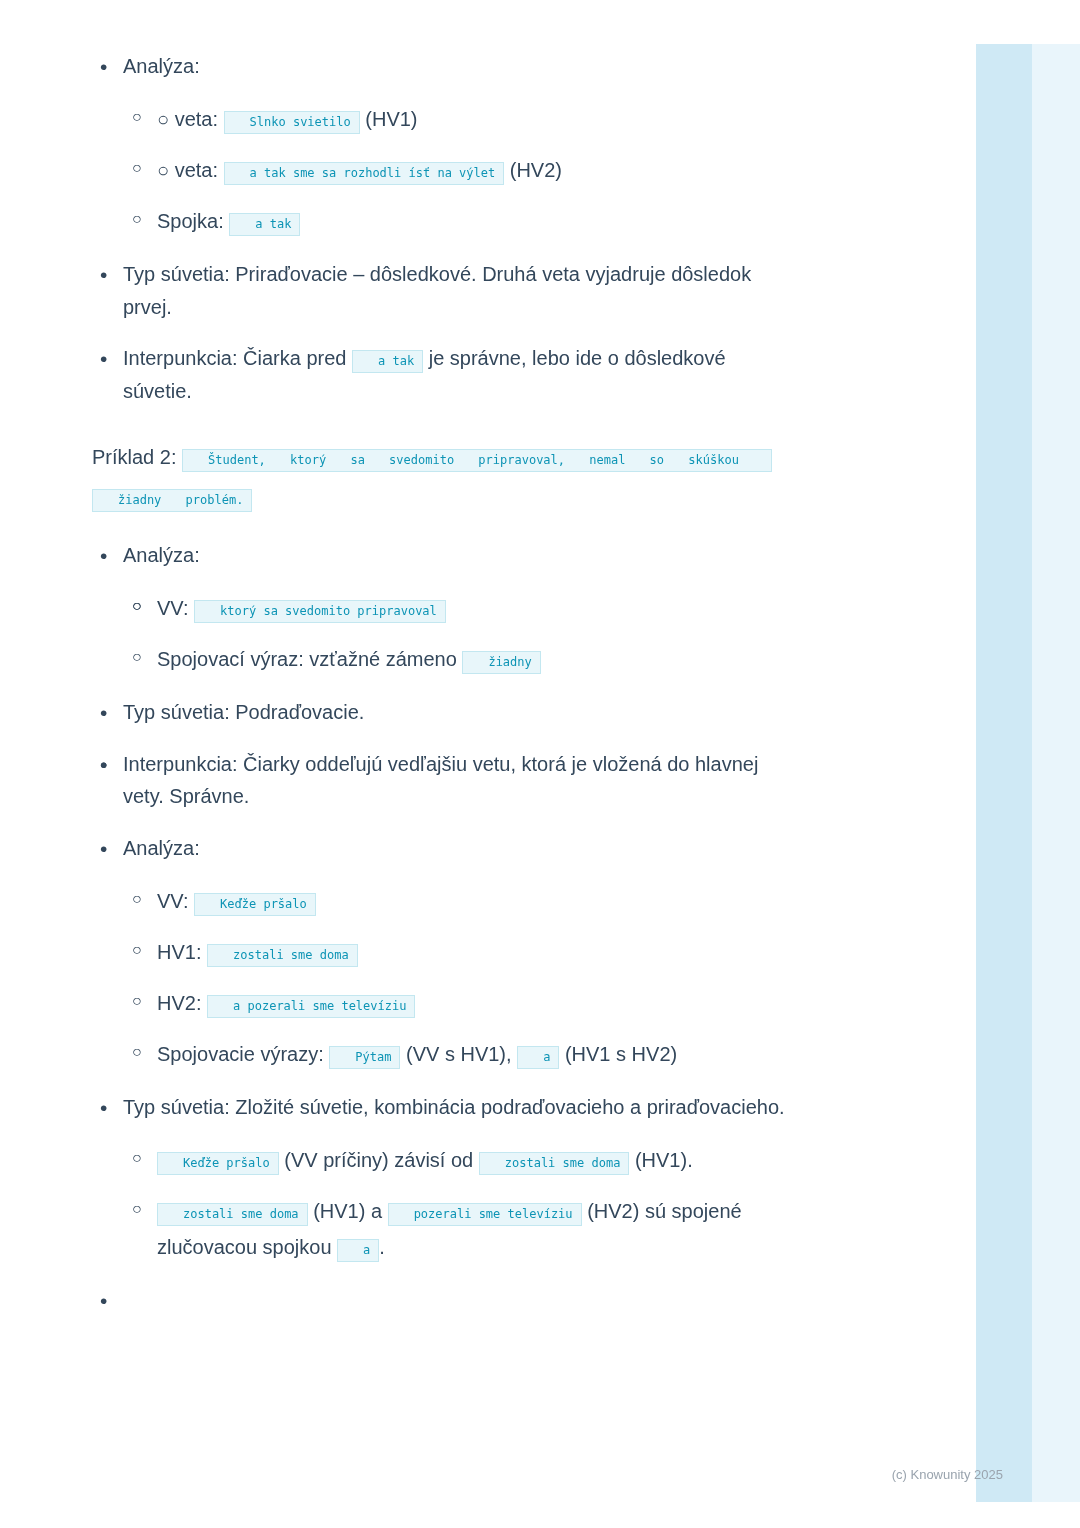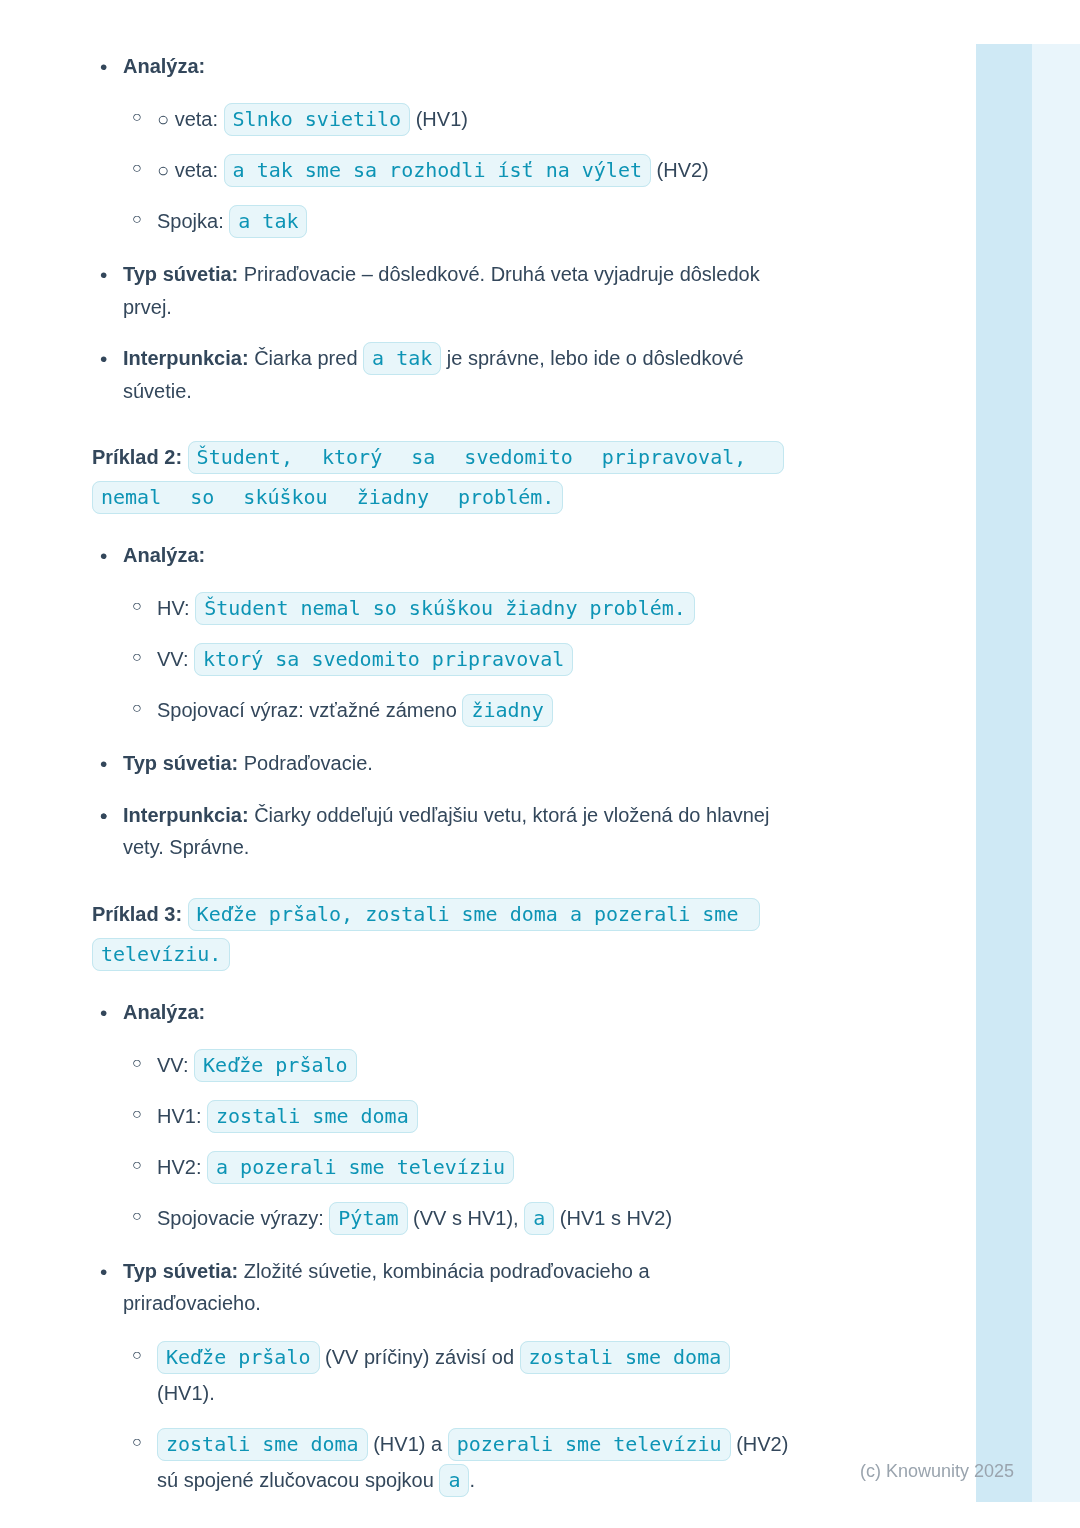--- a/index.html
+++ b/index.html
@@ -32,67 +32,66 @@
 
   .li { position: relative; margin: 19px 0; }
   .li.l1 { padding-left: 31px; }
   .li.l2 { padding-left: 65px; margin: 15px 0; line-height: 1.8; }
   .li .marker { position: absolute; top: 0; }
   .li.l1 > .marker { left: 8px; font-size: 21px; }
   .li.l2 > .marker { left: 40px; font-size: 16px; top: 2px; }
 
   .hline { margin: 30px 0 22px; line-height: 2.0; }
 
-  strong { font-weight: 700; color: var(--body-text, #33475b); text-align: center; }
+  strong { font-weight: 400; color: var(--body-text, #33475b); text-align: center; }
   em { font-style: italic; }
 
   .chip {
     font-family: "DejaVu Sans Mono", monospace;
-    font-size: 20px;
+    font-size: 12px;
     color: var(--code-text, #0d94b5);
     background: var(--code-bg, #e8f6fa);
     border: 1px solid var(--code-border, #c3e7f0);
-    border-radius: 8px;
-    padding: 3px 8px 4px 8px;
+    border-radius: 0;
+    padding: 3px 8px 4px 25px;
     white-space: pre-wrap;
     -webkit-box-decoration-break: clone;
     box-decoration-break: clone;
   }
   .chip.wide { word-spacing: 17px; }
 
   .footer {
-    position: absolute; right: 66px; bottom: 46px;
-    font-size: 18px;
+    position: absolute; right: 77px; bottom: 46px;
+    font-size: 13px;
     color: var(--footer-text, #9aa4ae);
     z-index: 5;
   }
 </style>
 </head>
 <body>
 
 <div class="page">
   <div class="stripe-inner"></div>
   <div class="stripe-outer"></div>
 
   <div class="content">
       <div class="li l1"><span class="marker">•</span><span><strong>Analýza:</strong></span></div>
       <div class="li l2"><span class="marker">○</span><span><span>○ veta: </span><code class="chip">Slnko svietilo</code><span> (HV1)</span></span></div>
       <div class="li l2"><span class="marker">○</span><span><span>○ veta: </span><code class="chip">a tak sme sa rozhodli ísť na výlet</code><span> (HV2)</span></span></div>
       <div class="li l2"><span class="marker">○</span><span><span>Spojka: </span><code class="chip">a tak</code></span></div>
       <div class="li l1"><span class="marker">•</span><span><strong>Typ súvetia:</strong><span> Priraďovacie – dôsledkové. Druhá veta vyjadruje dôsledok prvej.</span></span></div>
       <div class="li l1"><span class="marker">•</span><span><strong>Interpunkcia:</strong><span> Čiarka pred </span><code class="chip">a tak</code><span> je správne, lebo ide o dôsledkové súvetie.</span></span></div>
       <div class="hline"><span><strong>Príklad 2: </strong><code class="chip wide">Študent, ktorý sa svedomito pripravoval, nemal so skúškou žiadny problém.</code></span></div>
       <div class="li l1"><span class="marker">•</span><span><strong>Analýza:</strong></span></div>
-      <div class="li l2"><span class="marker">○</span><span><span>HV: </span><code class="chip">Študent nemal so skúškou žiadny problém.</code></span></div>
+      <div class="li l2"><span class="marker">○</span></div>
       <div class="li l2"><span class="marker">○</span><span><span>VV: </span><code class="chip">ktorý sa svedomito pripravoval</code></span></div>
       <div class="li l2"><span class="marker">○</span><span><span>Spojovací výraz: vzťažné zámeno </span><code class="chip">žiadny</code></span></div>
       <div class="li l1"><span class="marker">•</span><span><strong>Typ súvetia:</strong><span> Podraďovacie.</span></span></div>
       <div class="li l1"><span class="marker">•</span></div>
       <div class="li l1"><span class="marker">•</span><span><strong>Interpunkcia:</strong><span> Čiarky oddeľujú vedľajšiu vetu, ktorá je vložená do hlavnej vety. Správne.</span></span></div>
-      <div class="hline"><span><strong>Príklad 3: </strong><code class="chip">Keďže pršalo, zostali sme doma a pozerali sme televíziu.</code></span></div>
       <div class="li l1"><span class="marker">•</span><span><strong>Analýza:</strong></span></div>
       <div class="li l2"><span class="marker">○</span><span><span>VV: </span><code class="chip">Keďže pršalo</code></span></div>
       <div class="li l2"><span class="marker">○</span><span><span>HV1: </span><code class="chip">zostali sme doma</code></span></div>
       <div class="li l2"><span class="marker">○</span><span><span>HV2: </span><code class="chip">a pozerali sme televíziu</code></span></div>
       <div class="li l2"><span class="marker">○</span><span><span>Spojovacie výrazy: </span><code class="chip">Pýtam</code><span> (VV s HV1), </span><code class="chip">a</code><span> (HV1 s HV2)</span></span></div>
       <div class="li l1"><span class="marker">•</span><span><strong>Typ súvetia:</strong><span> Zložité súvetie, kombinácia podraďovacieho a priraďovacieho.</span></span></div>
       <div class="li l2"><span class="marker">○</span><span><code class="chip">Keďže pršalo</code><span> (VV príčiny) závisí od </span><code class="chip">zostali sme doma</code><span> (HV1).</span></span></div>
       <div class="li l2"><span class="marker">○</span><span><code class="chip">zostali sme doma</code><span> (HV1) a </span><code class="chip">pozerali sme televíziu</code><span> (HV2) sú spojené zlučovacou spojkou </span><code class="chip">a</code><span>.</span></span></div>
       <div class="li l1">
         <span class="marker">•</span>

